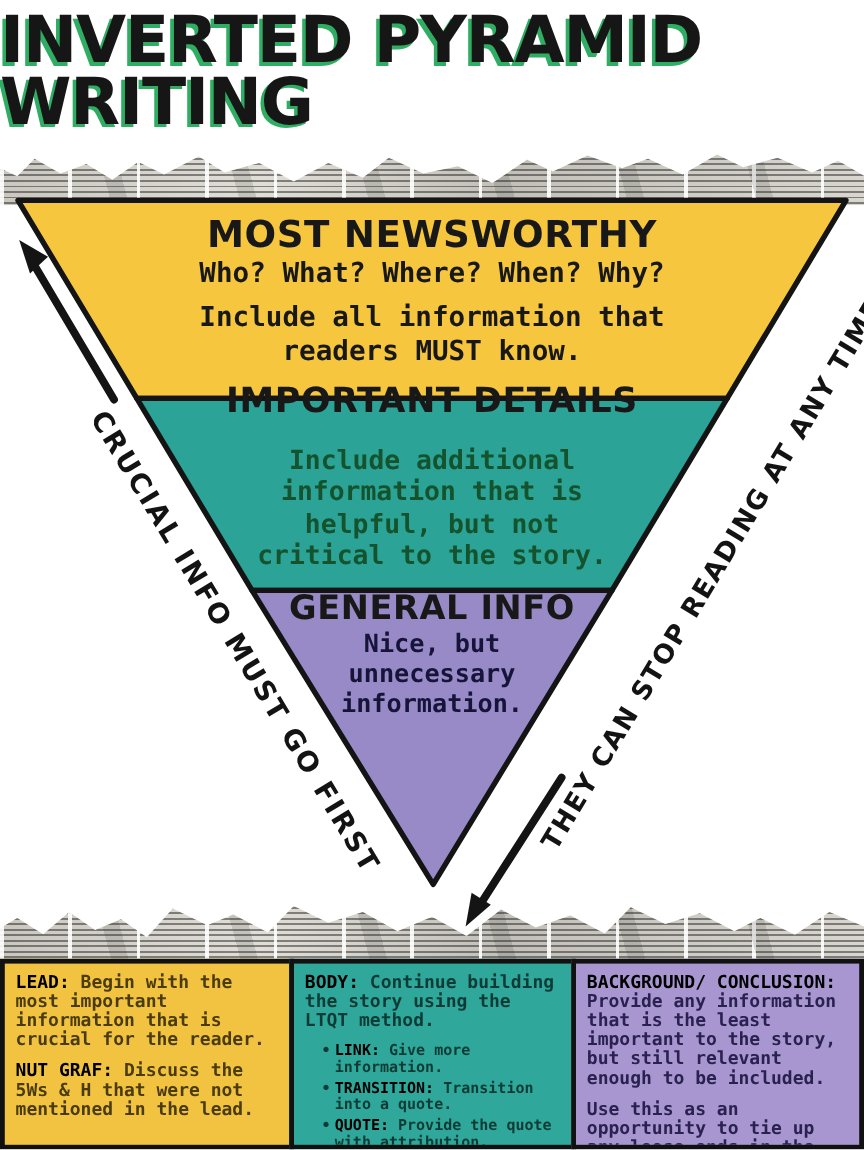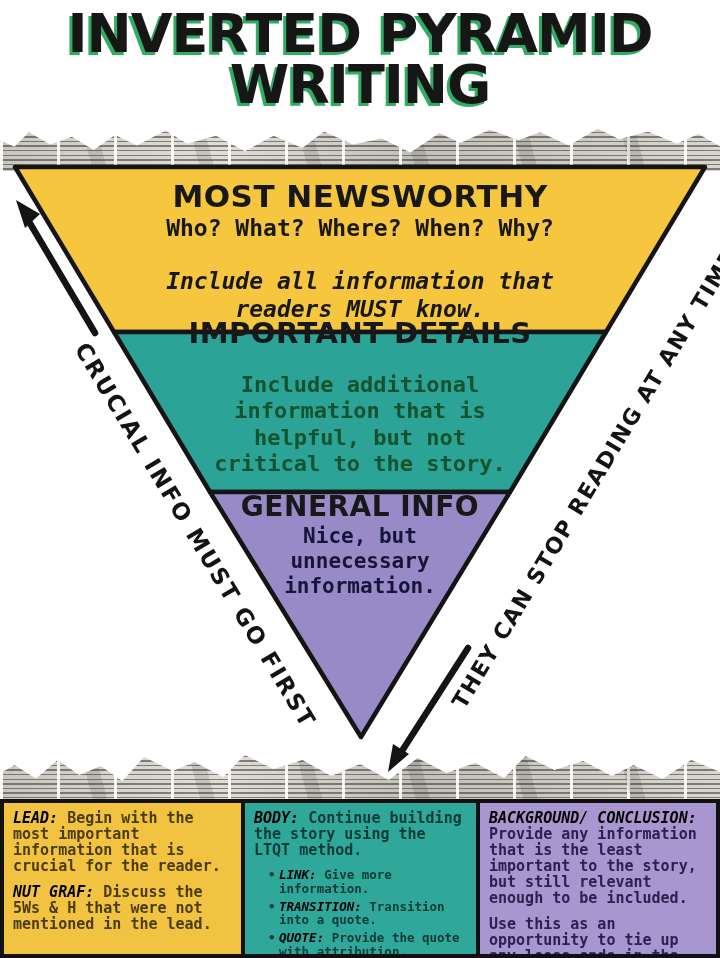--- a/index.html
+++ b/index.html
@@ -5,21 +5,21 @@
   :root{
     --yellow:#f6c63e; --teal:#2ba396; --purple:#978ac6;
     --yellow-col:#f2c341; --teal-col:#2fa79a; --purple-col:#a796cf;
     --ink:#141414; --green:#2fae63; --paper:#d3d1c9;
   }
   *{margin:0;padding:0;box-sizing:border-box;}
   html,body{background:#fff;}
   .page{position:relative;width:720px;height:958px;background:#fff;overflow:hidden;
          font-family:"DejaVu Sans",sans-serif;}
   
-  .title{position:absolute;top:8px;left:0;right:0;text-align:center;
+  .title{position:absolute;top:8px;left:0;right:0;
          font-weight:900;font-size:54px;line-height:.95;letter-spacing:-1px;color:#161616;
          text-shadow:-3px 3px 0 var(--green);}
   
   .strip{position:absolute;left:0;width:720px;
     background-color:var(--paper);
     background-image:
       repeating-linear-gradient(75deg, transparent 0 90px, rgba(40,40,40,.14) 90px 104px),
       repeating-linear-gradient(90deg, rgba(255,255,255,.9) 0 3px, transparent 3px 57px),
       repeating-linear-gradient(180deg, rgba(25,25,25,.48) 0 1.5px, transparent 1.5px 4.6px),
       linear-gradient(90deg,#c9c7bf,#e0ded6 30%,#c2c0b8 58%,#d8d6ce);
@@ -33,37 +33,37 @@
   .sec{stroke:var(--ink);stroke-width:4.5;stroke-linejoin:round;}
   .s-yellow{fill:var(--yellow);} .s-teal{fill:var(--teal);} .s-purple{fill:var(--purple);}
   .arrow-line{stroke:var(--ink);stroke-width:6.5;stroke-linecap:round;fill:none;}
   .arrow-head{fill:var(--ink);}
   
   .ptext{position:absolute;left:0;right:0;text-align:center;color:#181818;}
   .phead{font-weight:900;letter-spacing:.5px;}
   .pmono{font-family:"DejaVu Sans Mono",monospace;font-weight:700;margin:0 auto;line-height:1.2;}
   .h1y{top:178px;font-size:31px;}
   .suby{top:215px;font-size:23px;}
-  .bodyy{top:268px;font-size:23px;width:420px;font-style:italic;}
+  .bodyy{top:252px;font-size:23px;width:420px;}
   .h1t{top:316px;font-size:29px;}
   .bodyt{top:372px;font-size:22px;width:320px;color:#14532d;}
   .h1p{top:490px;font-size:28px;}
   .bodyp{top:524px;font-size:21px;width:200px;color:#17143a;text-align:center;}
   
   .side-label{position:absolute;white-space:nowrap;font-weight:900;color:#131313;}
   .side-left{left:92px;top:338px;font-size:23px;letter-spacing:2px;
              transform:rotate(59deg);transform-origin:0 0;}
   .side-right{left:447px;top:700px;font-size:22px;letter-spacing:1.5px;
               transform:rotate(-59deg);transform-origin:0 0;}
   
   .columns{position:absolute;left:0;top:799px;width:720px;height:159px;display:flex;}
   .col{border:4px solid #111;padding:7px 9px 6px 9px;
        font-family:"DejaVu Sans Mono",monospace;font-weight:700;font-size:15px;
        line-height:1.07;color:#26231d;overflow:hidden;}
-  .col b{color:#000;font-style:italic;}
+  .col b{color:#000;}
   .col-lead{width:245px;background:var(--yellow-col);color:#4a3c10;}
   .col-body{width:239px;margin-left:-4px;background:var(--teal-col);color:#0e3b36;}
   .col-bg{width:244px;margin-left:-4px;background:var(--purple-col);color:#2a2150;}
   .col p{margin-bottom:10px;}
   .col ul{list-style:none;margin:9px 0 16px 14px;font-size:12.5px;line-height:1.1;}
   .col ul li{position:relative;padding-left:11px;margin-bottom:4px;}
   .col ul li::before{content:"\2022";position:absolute;left:0;top:0;}
 </style>
 </head>
 <body>

